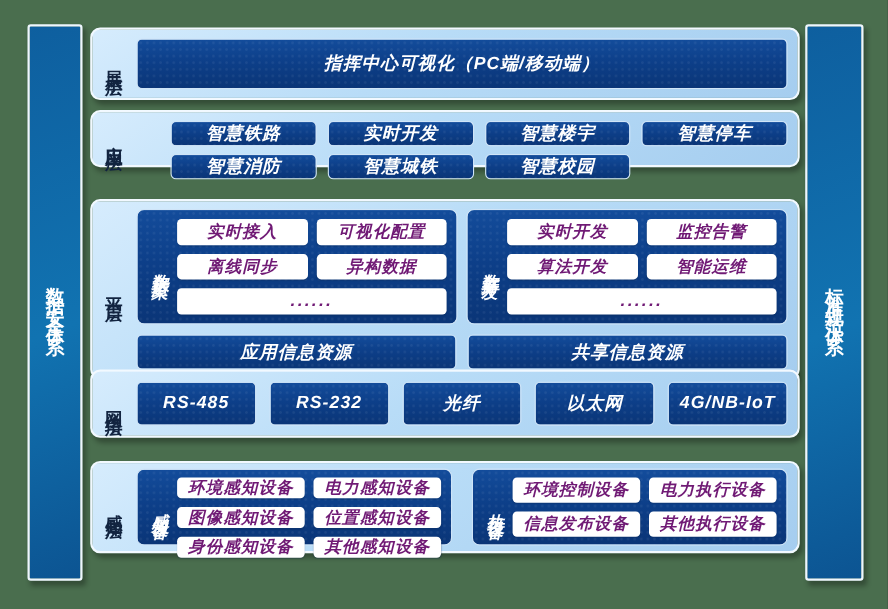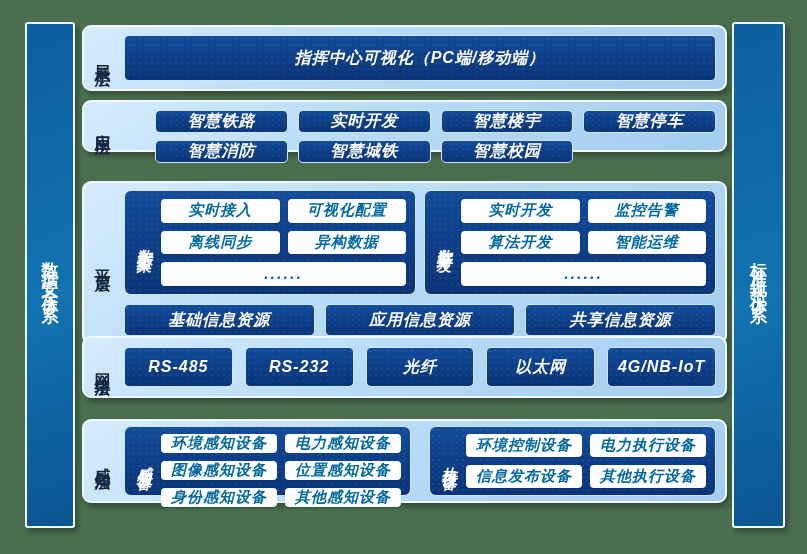--- a/index.html
+++ b/index.html
@@ -64,21 +64,21 @@
     border-radius:5px;
     color:#ffffff;font-weight:bold;font-size:16px;letter-spacing:1px;
     display:flex;align-items:center;justify-content:center;
     box-sizing:border-box;
     font-style:italic;
   }
   
   .white-box{
     background:#ffffff;
     border-radius:4px;
-    color:#0369a1;font-weight:bold;font-size:15px;letter-spacing:1px;
+    color:#701a75;font-weight:bold;font-size:15px;letter-spacing:1px;
     display:flex;align-items:center;justify-content:center;
     box-sizing:border-box;
     box-shadow:0 1px 1px rgba(10,40,80,.25);
   }
   
   .p1-content{flex:1;display:flex;align-items:center;padding:6px 9px 6px 4px;}
   .title-box{flex:1;height:46px;font-size:16px;}
   
   .p2-grid{
     flex:1;display:grid;
@@ -170,21 +170,20 @@
           <div class="group-grid">
             <div class="white-box">实时开发</div>
             <div class="white-box">监控告警</div>
             <div class="white-box">算法开发</div>
             <div class="white-box">智能运维</div>
             <div class="white-box span2 dots">......</div>
           </div>
         </div>
       </div>
       <div class="res-row">
-        <div class="dark-box">基础信息资源</div>
         <div class="dark-box">应用信息资源</div>
         <div class="dark-box">共享信息资源</div>
       </div>
     </div>
   </div>
 
   <div class="panel p4">
     <div class="layer-label">
       <span class="vtext">网络层</span>
     </div>

